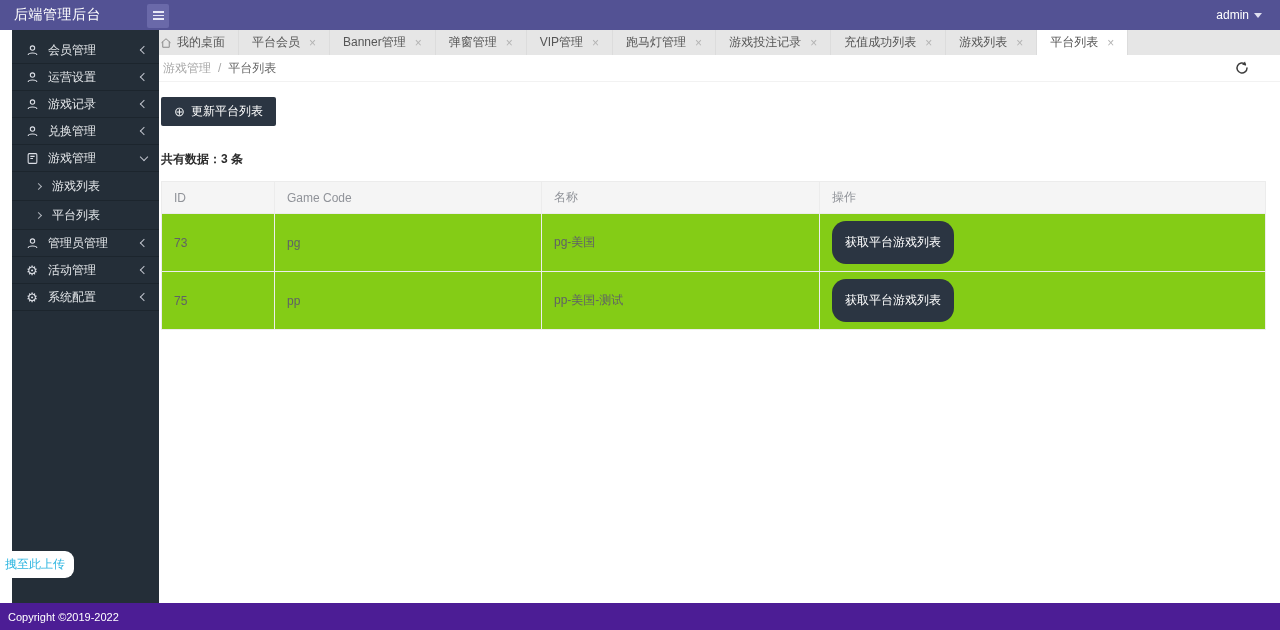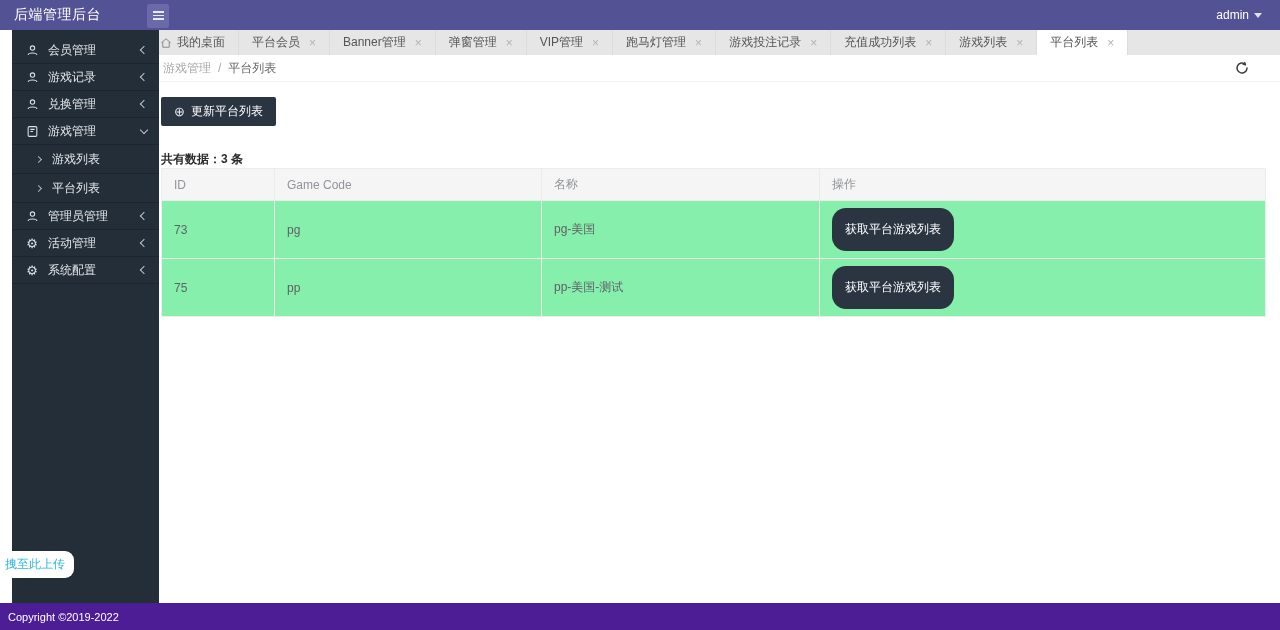--- a/index.html
+++ b/index.html
@@ -43,23 +43,23 @@
   .crumb-sep { color:#a8a8a8; margin:0 7px; }
   .crumb-current { color:#666; }
   .refresh-btn { margin-left:auto; margin-right:14px; display:flex; align-items:center; cursor:pointer; }
 
   
   .content { position:absolute; top:82px; left:147px; width:1133px; height:521px; background:#fff; padding:15px 14px; }
   .btn-dark { display:inline-flex; align-items:center; gap:6px; background:#2b3542; color:#fff; font-size:12px; padding:6px 13px; border:none; border-radius:2px; cursor:pointer; font-family:inherit; }
   .plus-circle { font-size:13px; line-height:1; color:#e8eaec; }
   .count-line { margin-top:25px; font-size:12px; color:#2b2b2b; font-weight:700; }
 
-  table.grid { width:100%; border-collapse:collapse; table-layout:fixed; }
+  table.grid { margin-top:13px; width:100%; border-collapse:collapse; table-layout:fixed; }
   table.grid th { background:#f5f5f5; color:#909399; font-weight:400; font-size:12px; text-align:left; padding:7px 12px; border:1px solid #ececec; }
-  table.grid td { font-size:12px; color:#606266; padding:7px 12px; border:1px solid #ededed; height:38px; background:#86efac; }
+  table.grid td { font-size:12px; color:#606266; padding:7px 12px; border:1px solid #ededed; height:38px; background:#84cc16; }
   .btn-row-action { background:#2b3542; color:#fff; font-size:12px; padding:13px 13px; border:none; border-radius:14px; cursor:pointer; font-family:inherit; }
 
   
   .footer { position:absolute; bottom:0; left:0; width:1280px; height:27px; background:#4c1d95; color:#fff; font-size:11px; display:flex; align-items:center; padding-left:8px; z-index:5; }
 </style>
 </head>
 <body>
 
 <div class="header">
   <div class="brand">后端管理后台</div>
@@ -78,20 +78,32 @@
 <div class="sidebar" id="sidebar">
     <div class="side-item icon-user">
     <span class="micon i-user">
       <svg viewBox="0 0 24 24" width="13" height="13" fill="none" stroke="#dcdfe6" stroke-width="2">
           <circle cx="12" cy="7.5" r="4"></circle>
           <path d="M4 20.5 c0 -5 16 -5 16 0"></path>
         </svg>
     </span>
 
     <span>会员管理</span>
+    <span class="grow"></span>
+    <span class="chev chev-left"></span>
+  </div>
+    <div class="side-item icon-user">
+    <span class="micon i-user">
+      <svg viewBox="0 0 24 24" width="13" height="13" fill="none" stroke="#dcdfe6" stroke-width="2">
+          <circle cx="12" cy="7.5" r="4"></circle>
+          <path d="M4 20.5 c0 -5 16 -5 16 0"></path>
+        </svg>
+    </span>
+
+    <span>运营设置</span>
     <span class="grow"></span>
     <span class="chev chev-left"></span>
   </div>
     <div class="side-item icon-user">
     <span class="micon i-user">
       <svg viewBox="0 0 24 24" width="13" height="13" fill="none" stroke="#dcdfe6" stroke-width="2">
           <circle cx="12" cy="7.5" r="4"></circle>
           <path d="M4 20.5 c0 -5 16 -5 16 0"></path>
         </svg>
     </span>

